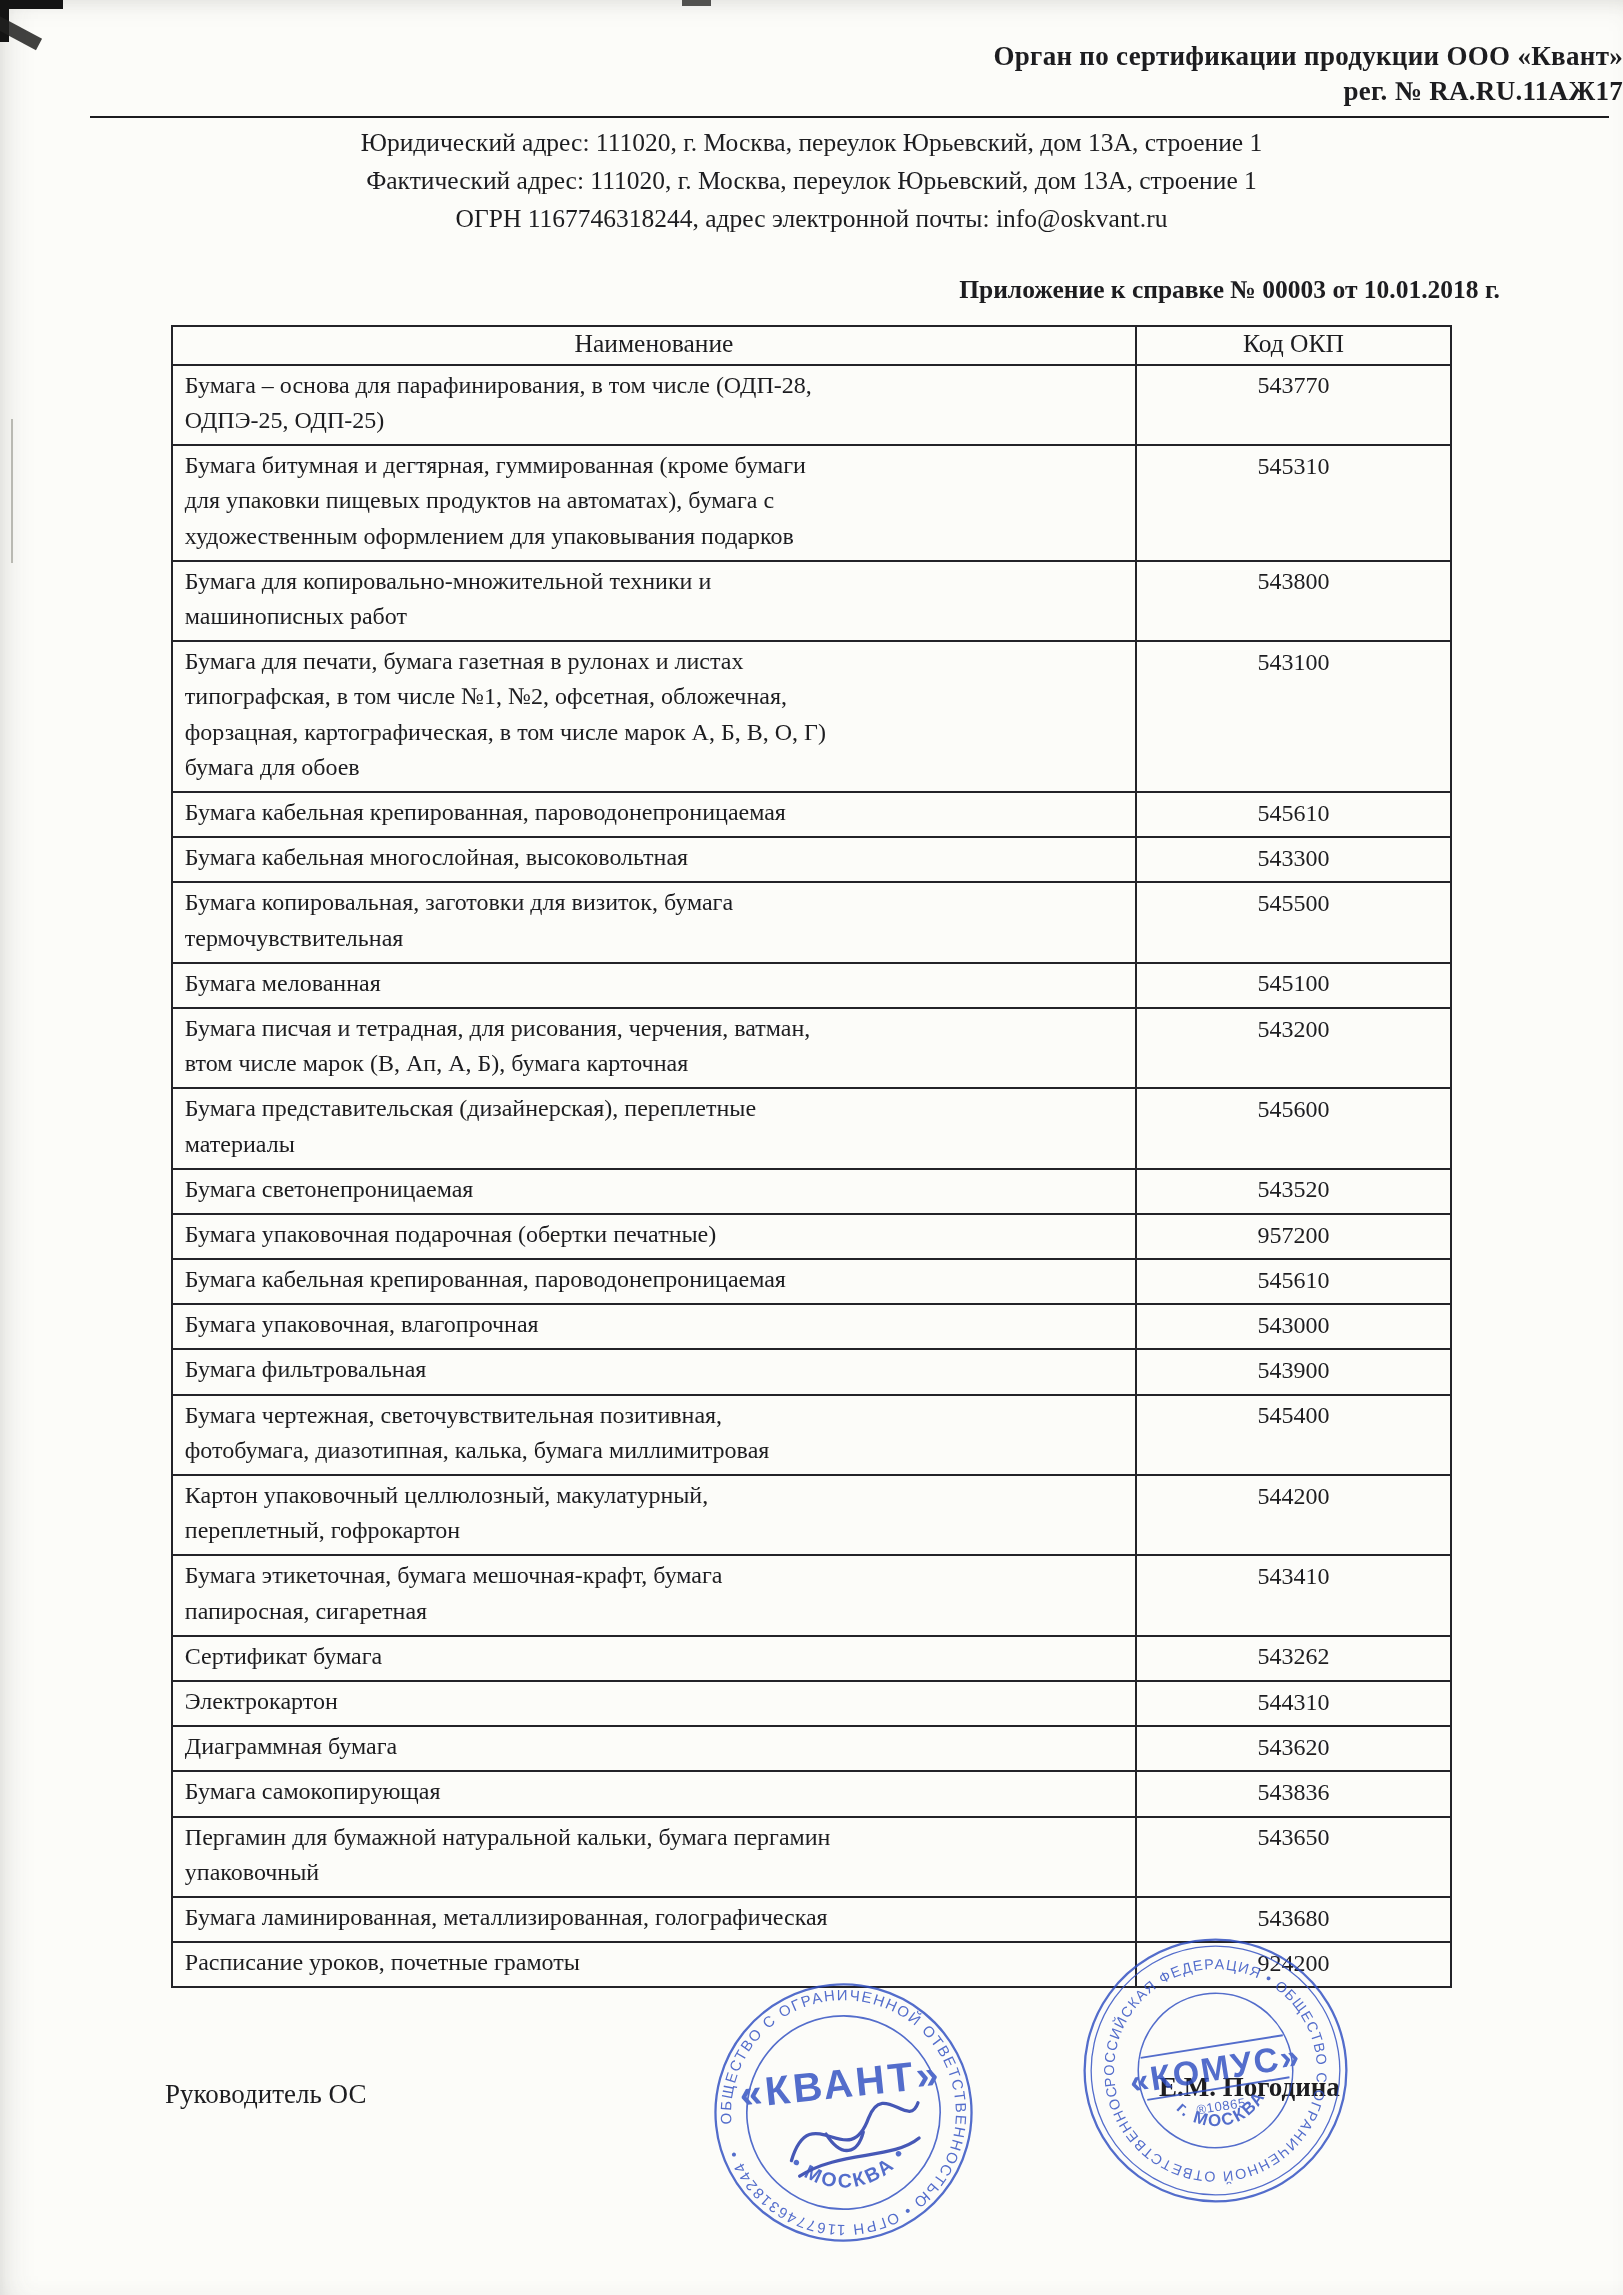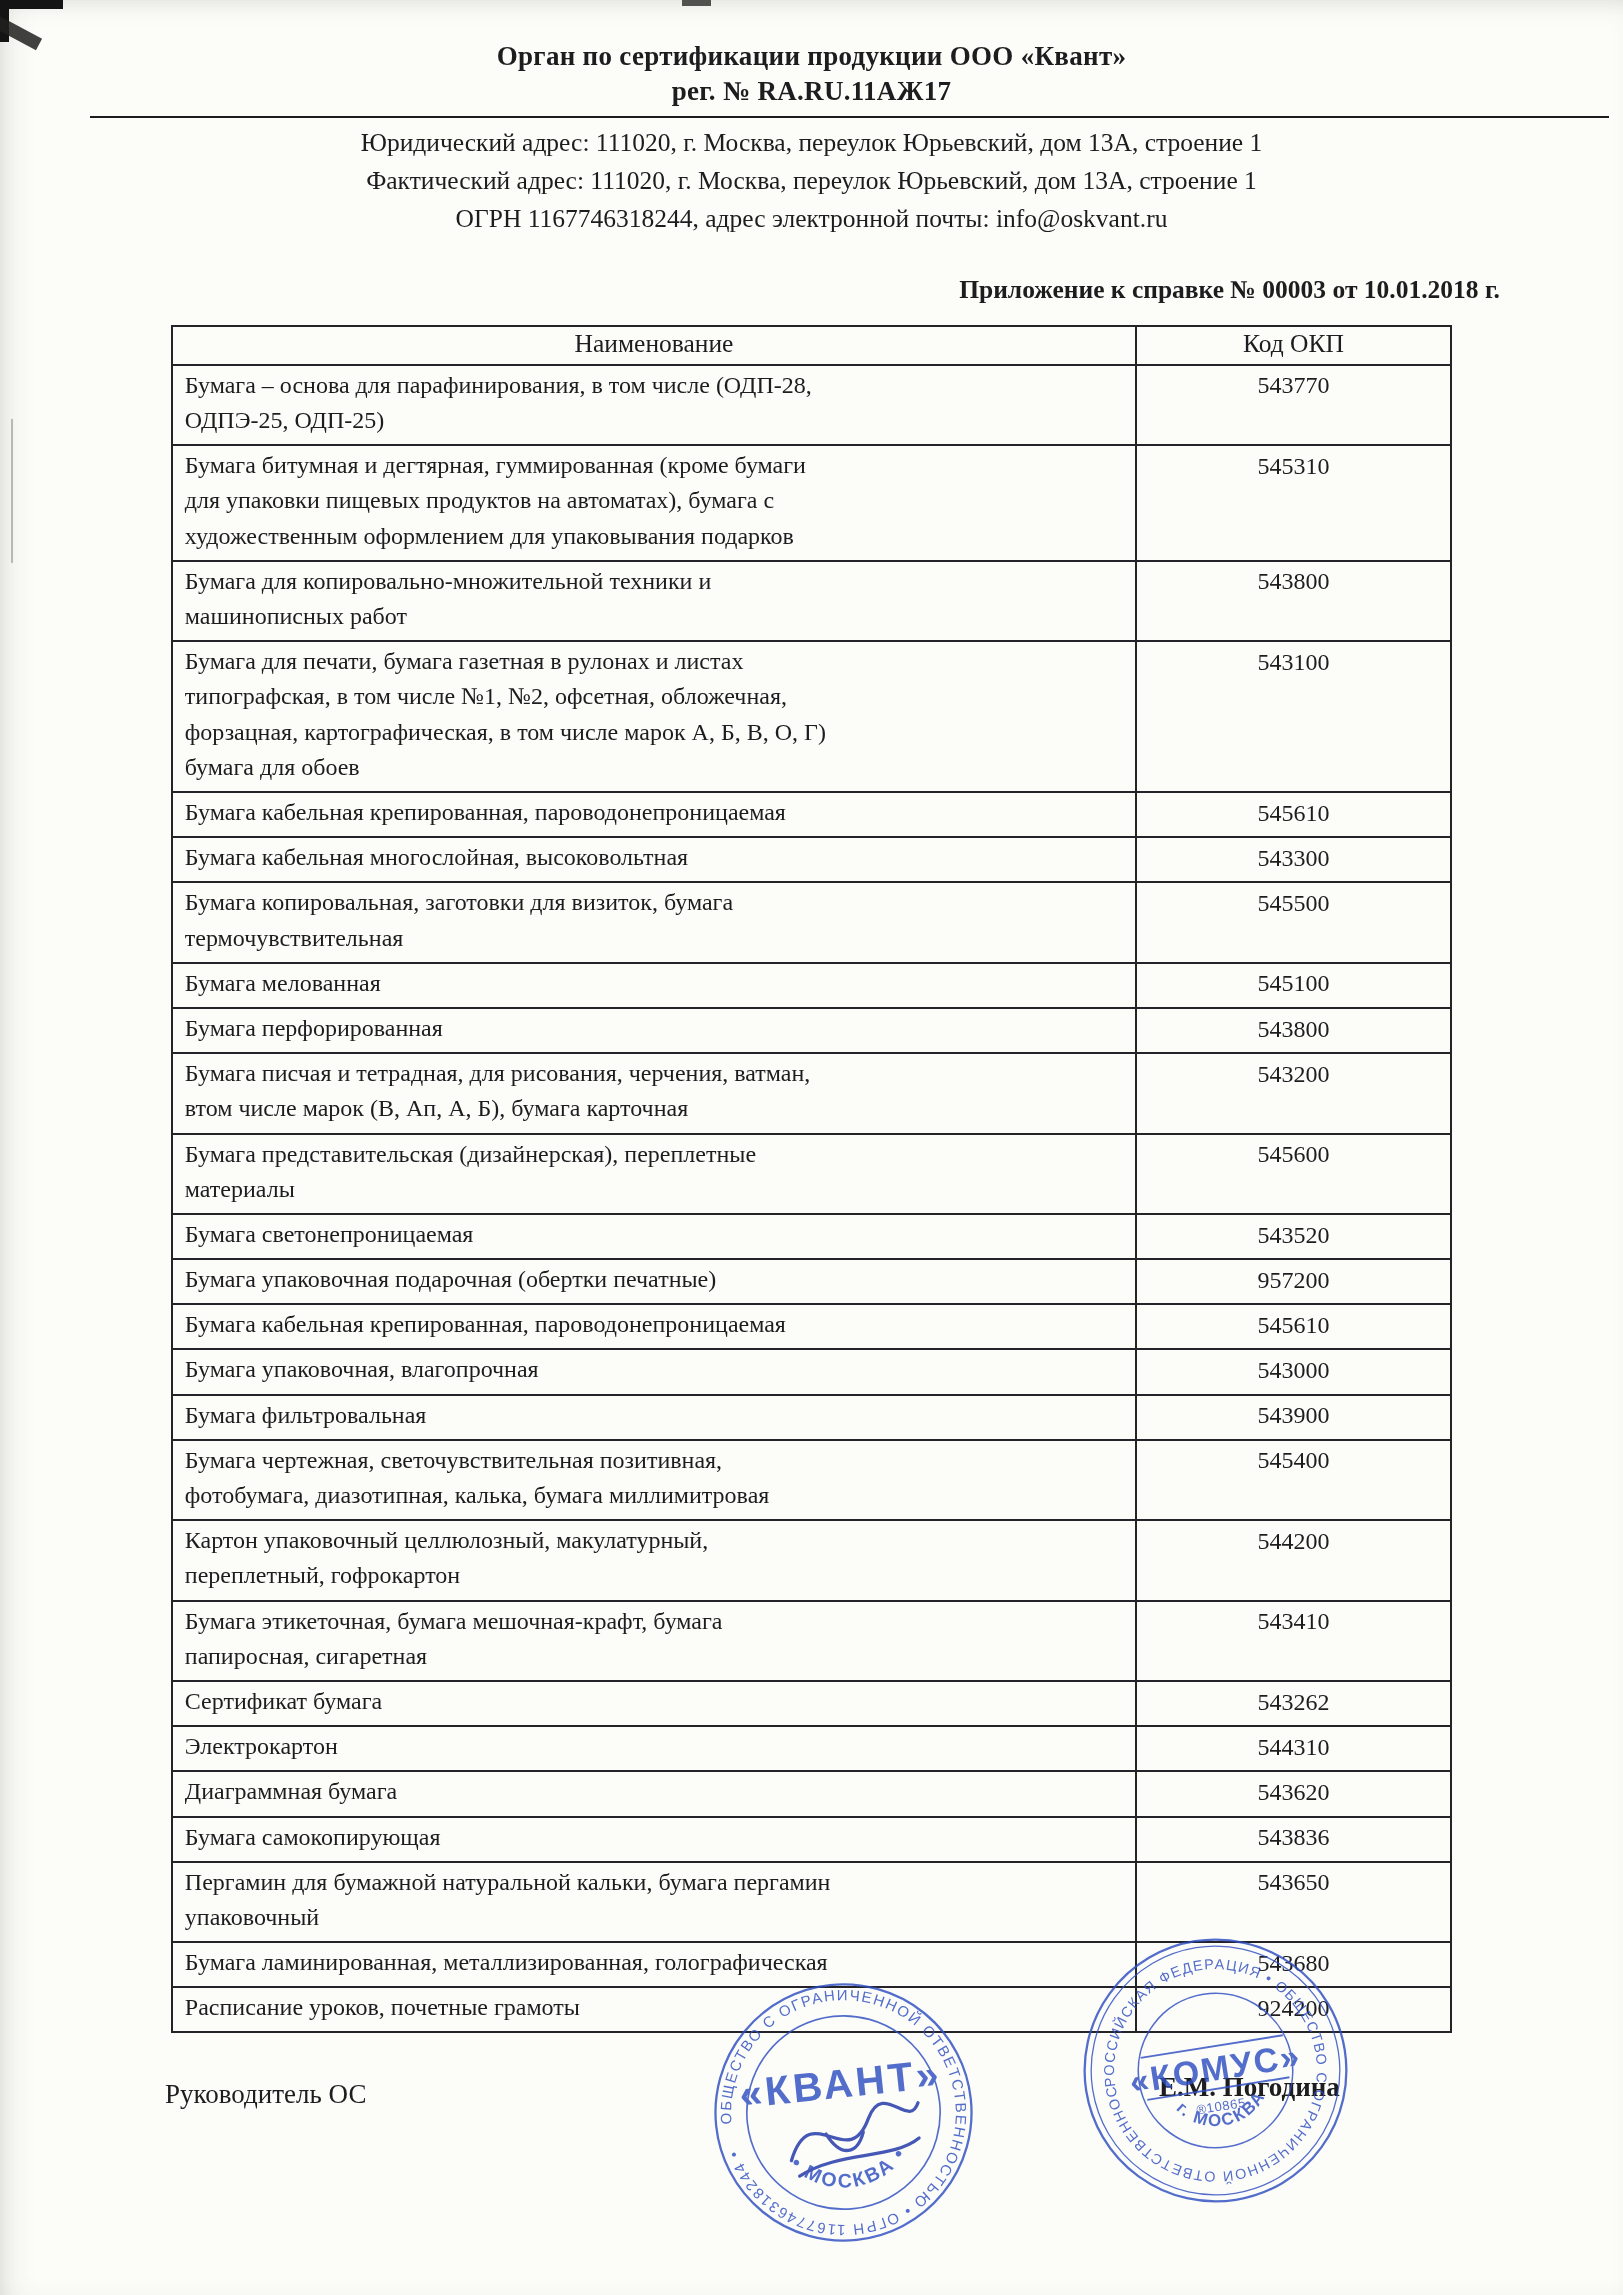--- a/index.html
+++ b/index.html
@@ -13,21 +13,21 @@
     overflow:hidden;
   }
 
   
   .art-corner-a { position:absolute; top:0; left:0; width:63px; height:8.5px; background:#141414; }
   .art-corner-b { position:absolute; top:0; left:0; width:8.5px; height:42px; background:#141414; }
   .art-corner-c { position:absolute; top:26px; left:-9.2px; width:51px; height:13px; background:#20201e; transform:rotate(28deg); opacity:.85; }
   .art-top-dash { position:absolute; top:0; left:682px; width:29px; height:5.9px; background:#2a2a28; opacity:.8; }
   .art-left-line { position:absolute; top:419px; left:10.5px; width:2px; height:144px; background:#b9b9b2; }
 
-  .doc-header { padding-top:39px; text-align:center; }
+  .doc-header { padding-top:39px; text-align:right; }
   .title-line { font-size:27px; font-weight:bold; letter-spacing:0.3px; line-height:1.3; }
   .rule { height:2.6px; background:#1c1c1f; margin:6.5px 14.4px 7.9px 90px; }
 
   .addresses { text-align:center; font-size:25.5px; line-height:1.34; }
   .addresses div { margin-top:3.9px; }
 
   .annex { text-align:right; font-weight:bold; font-size:25.5px; margin:39px 123px 0 0; }
 
   table.products {
     width:1281px; margin:19.6px auto 0;
@@ -117,24 +117,20 @@
           <td class="code">543300</td>
         </tr>
         <tr>
           <td class="name">Бумага копировальная, заготовки для визиток, бумага
 термочувствительная</td>
           <td class="code">545500</td>
         </tr>
         <tr>
           <td class="name">Бумага мелованная</td>
           <td class="code">545100</td>
-        </tr>
-        <tr>
-          <td class="name">Бумага перфорированная</td>
-          <td class="code">543800</td>
         </tr>
         <tr>
           <td class="name">Бумага писчая и тетрадная, для рисования, черчения, ватман,
 втом числе марок (В, Ап, А, Б), бумага карточная</td>
           <td class="code">543200</td>
         </tr>
         <tr>
           <td class="name">Бумага представительская (дизайнерская), переплетные
 материалы</td>
           <td class="code">545600</td>

